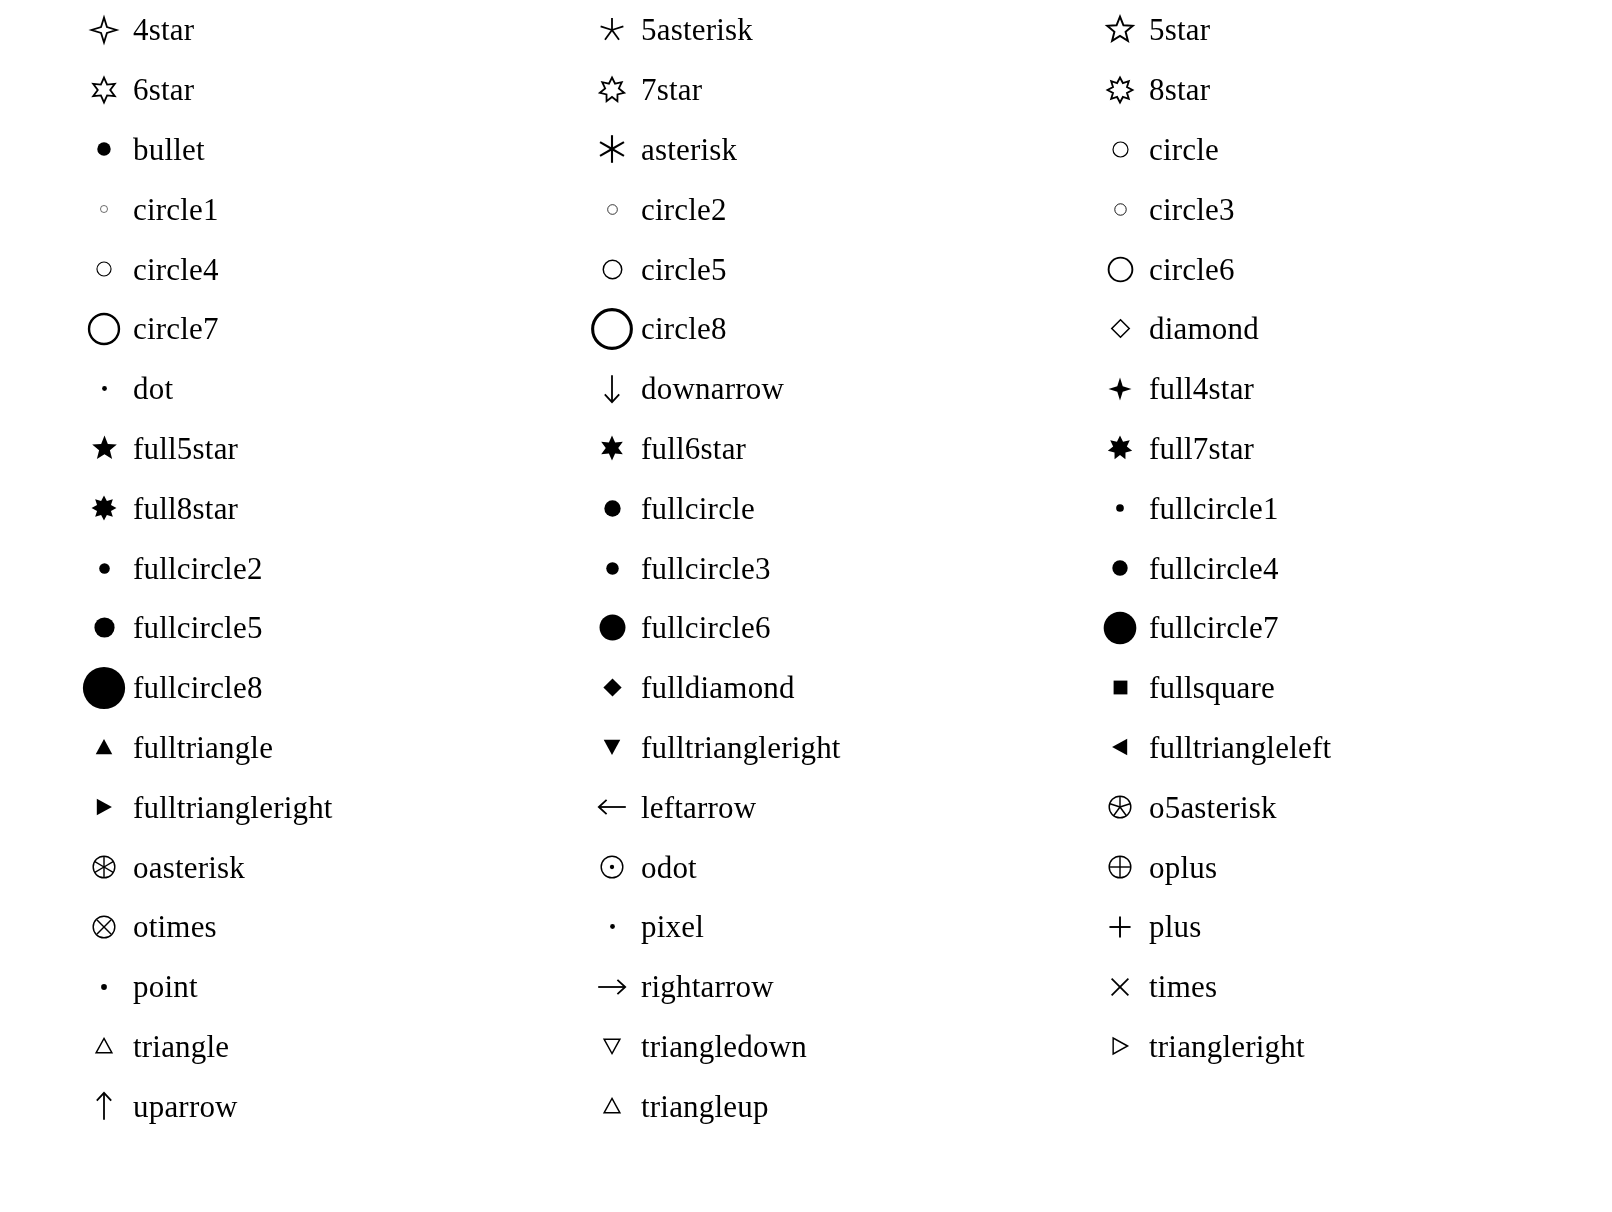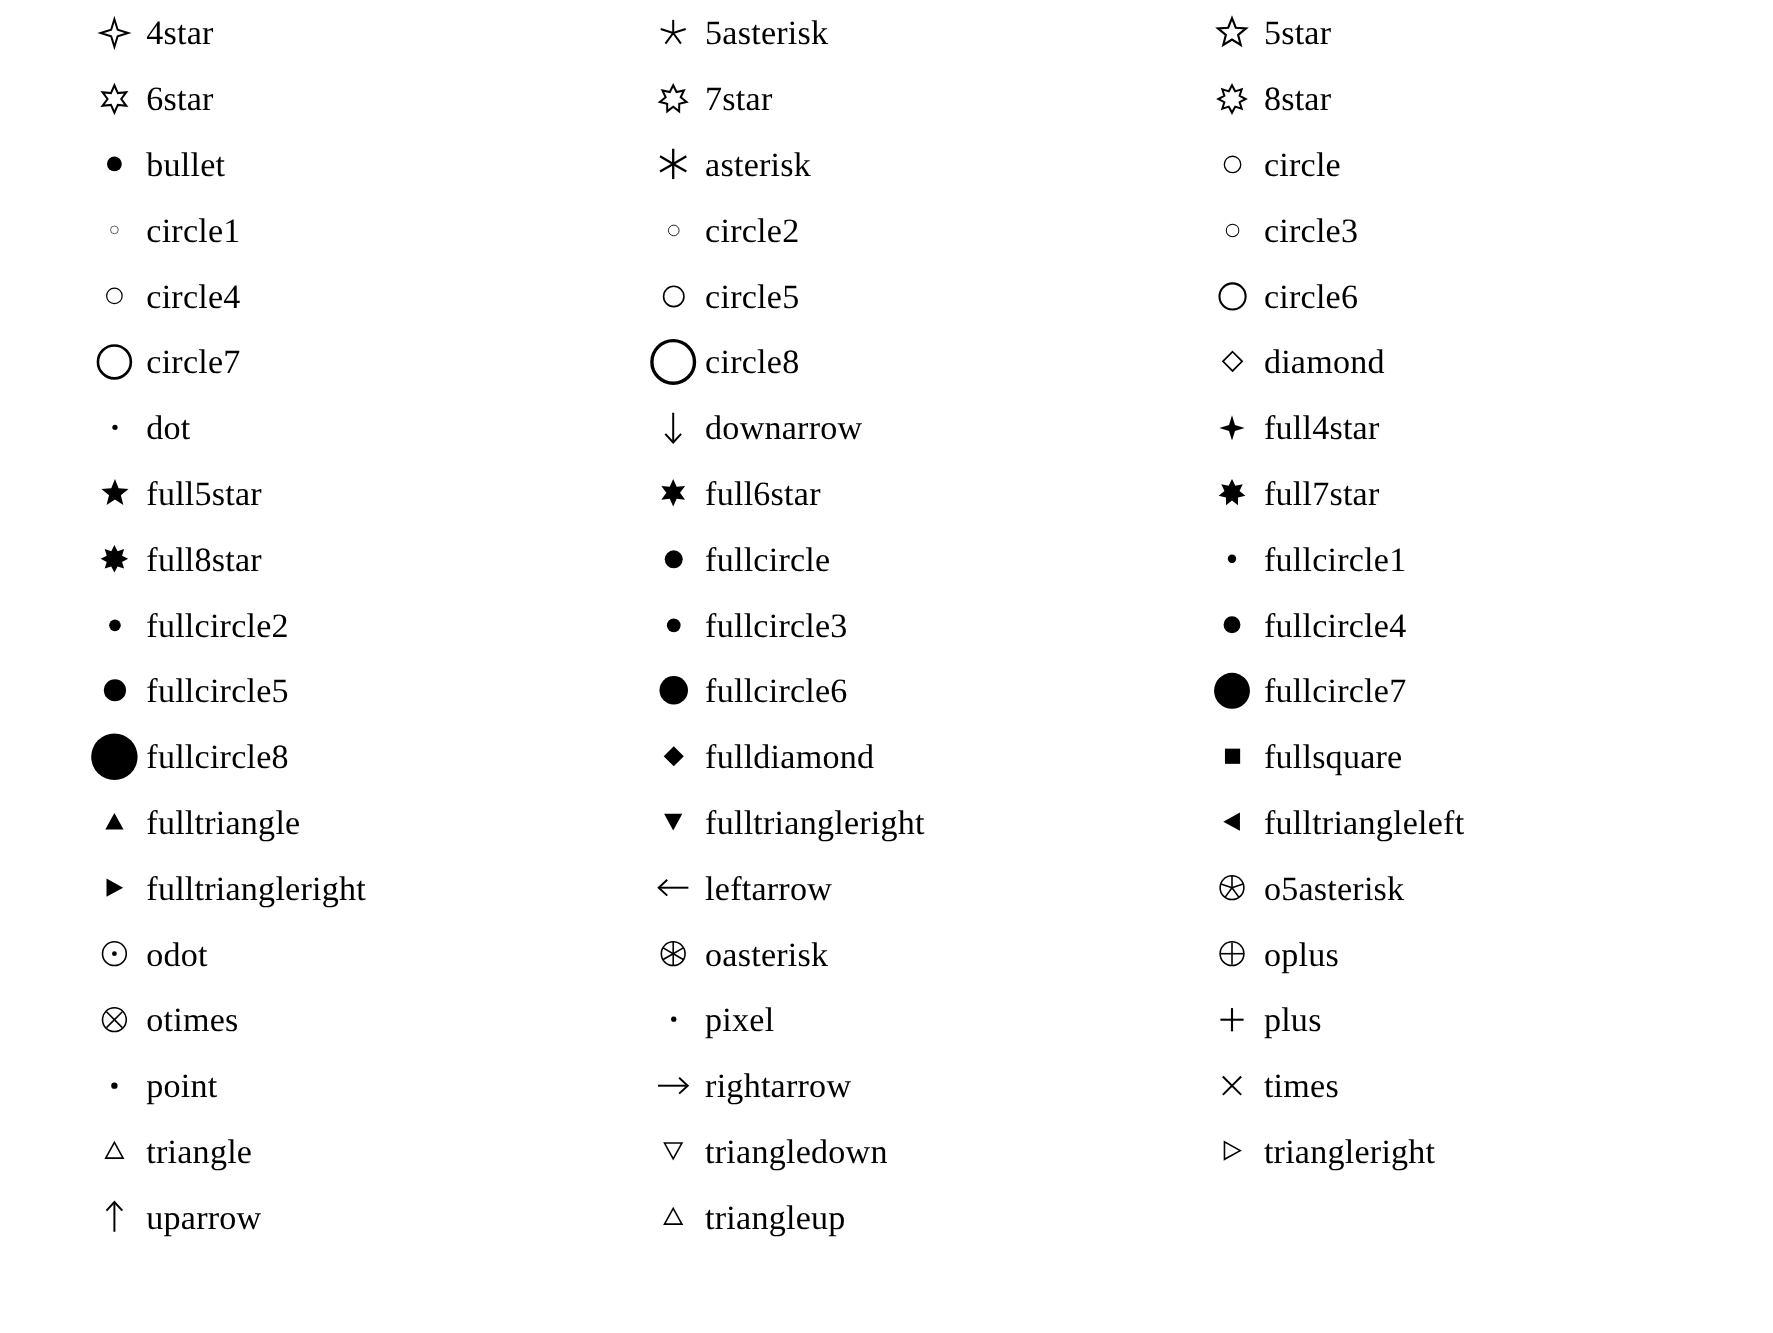--- a/index.html
+++ b/index.html
@@ -412,43 +412,43 @@
             <line x1="50" y1="50" x2="24.14" y2="85.60" stroke="#000" stroke-width="6" stroke-linecap="butt"></line>
             <line x1="50" y1="50" x2="8.15" y2="36.40" stroke="#000" stroke-width="6" stroke-linecap="butt"></line>
           </svg>
         </span>
         <span class="label">o5asterisk</span>
       </div>
       <div class="cell">
         <span class="glyph">
           <svg width="24" height="24" viewBox="0 0 100 100">
             <circle cx="50" cy="50" r="45" fill="none" stroke="#000" stroke-width="6"></circle>
-            <circle cx="50" cy="50" r="9" fill="#000"></circle>
-          </svg>
-        </span>
-        <span class="label">odot</span>
-      </div>
-      <div class="cell">
-        <span class="glyph">
-          <svg width="24" height="24" viewBox="0 0 100 100">
-            <circle cx="50" cy="50" r="45" fill="none" stroke="#000" stroke-width="6"></circle>
             <line x1="50" y1="50" x2="50.00" y2="6.00" stroke="#000" stroke-width="6" stroke-linecap="butt"></line>
             <line x1="50" y1="50" x2="88.11" y2="28.00" stroke="#000" stroke-width="6" stroke-linecap="butt"></line>
             <line x1="50" y1="50" x2="88.11" y2="72.00" stroke="#000" stroke-width="6" stroke-linecap="butt"></line>
             <line x1="50" y1="50" x2="50.00" y2="94.00" stroke="#000" stroke-width="6" stroke-linecap="butt"></line>
             <line x1="50" y1="50" x2="11.89" y2="72.00" stroke="#000" stroke-width="6" stroke-linecap="butt"></line>
             <line x1="50" y1="50" x2="11.89" y2="28.00" stroke="#000" stroke-width="6" stroke-linecap="butt"></line>
           </svg>
         </span>
         <span class="label">oasterisk</span>
       </div>
       <div class="cell">
         <span class="glyph">
           <svg width="24" height="24" viewBox="0 0 100 100">
             <circle cx="50" cy="50" r="45" fill="none" stroke="#000" stroke-width="6"></circle>
+            <circle cx="50" cy="50" r="9" fill="#000"></circle>
+          </svg>
+        </span>
+        <span class="label">odot</span>
+      </div>
+      <div class="cell">
+        <span class="glyph">
+          <svg width="24" height="24" viewBox="0 0 100 100">
+            <circle cx="50" cy="50" r="45" fill="none" stroke="#000" stroke-width="6"></circle>
             <line x1="50" y1="8" x2="50" y2="92" stroke="#000" stroke-width="6"></line>
             <line x1="8" y1="50" x2="92" y2="50" stroke="#000" stroke-width="6"></line>
           </svg>
         </span>
         <span class="label">oplus</span>
       </div>
       <div class="cell">
         <span class="glyph">
           <svg width="24" height="24" viewBox="0 0 100 100">
             <circle cx="50" cy="50" r="45" fill="none" stroke="#000" stroke-width="6"></circle>

